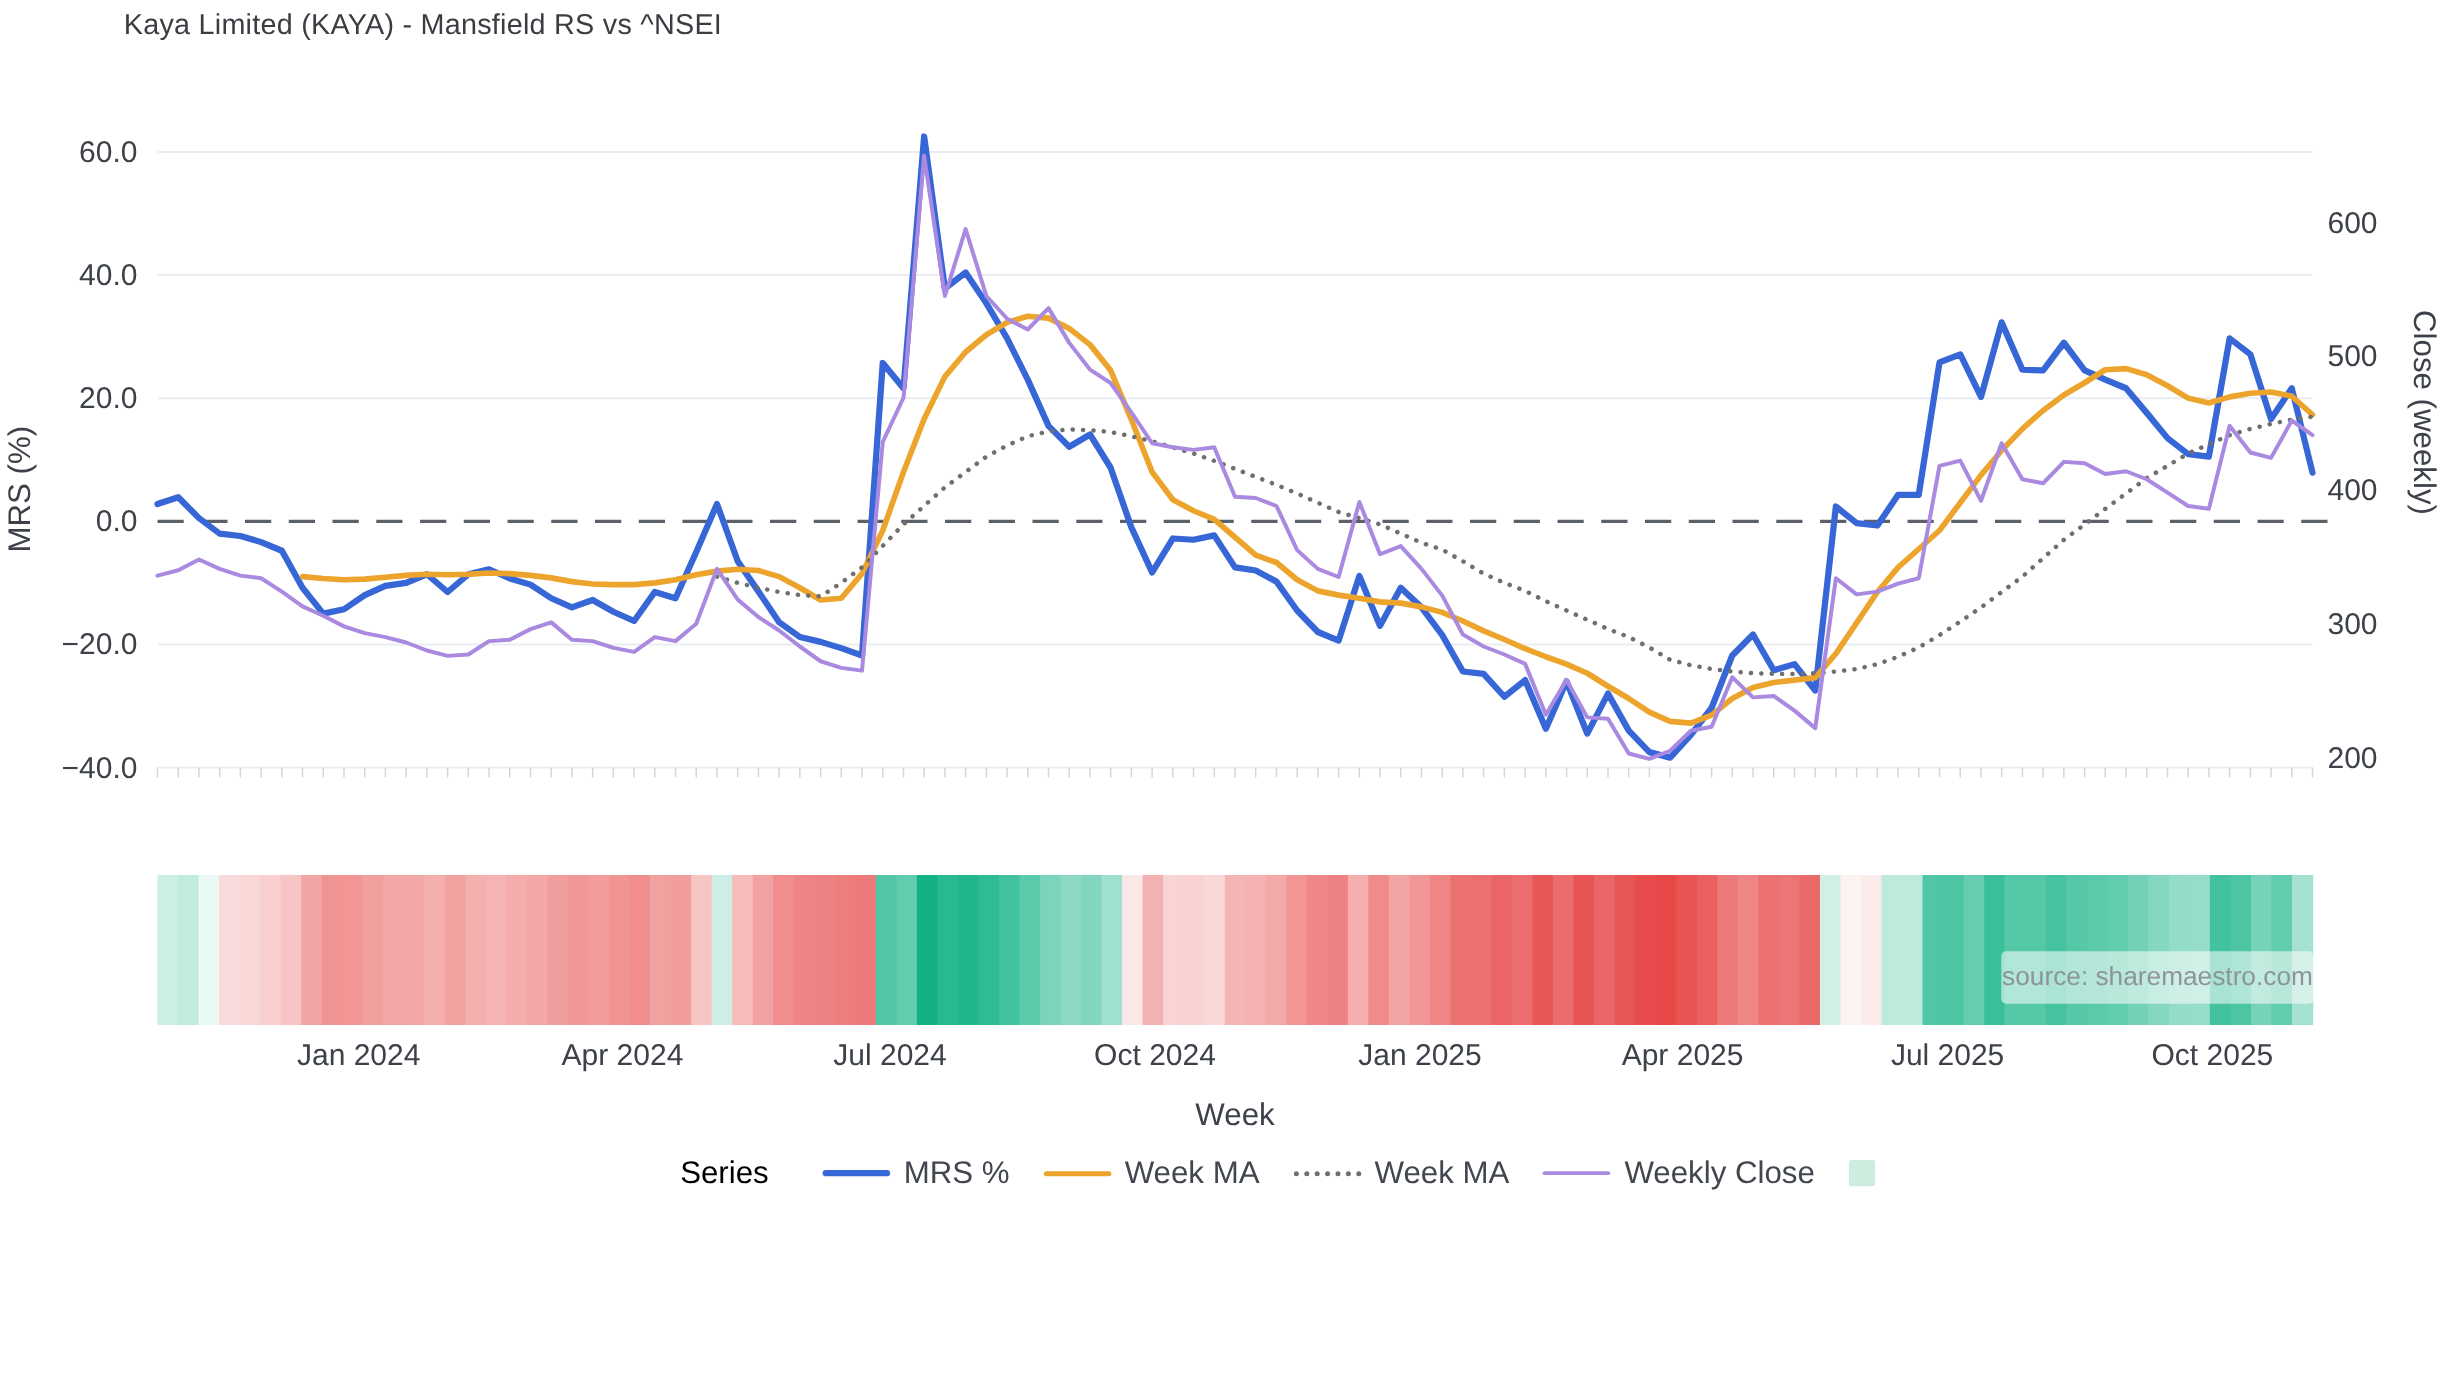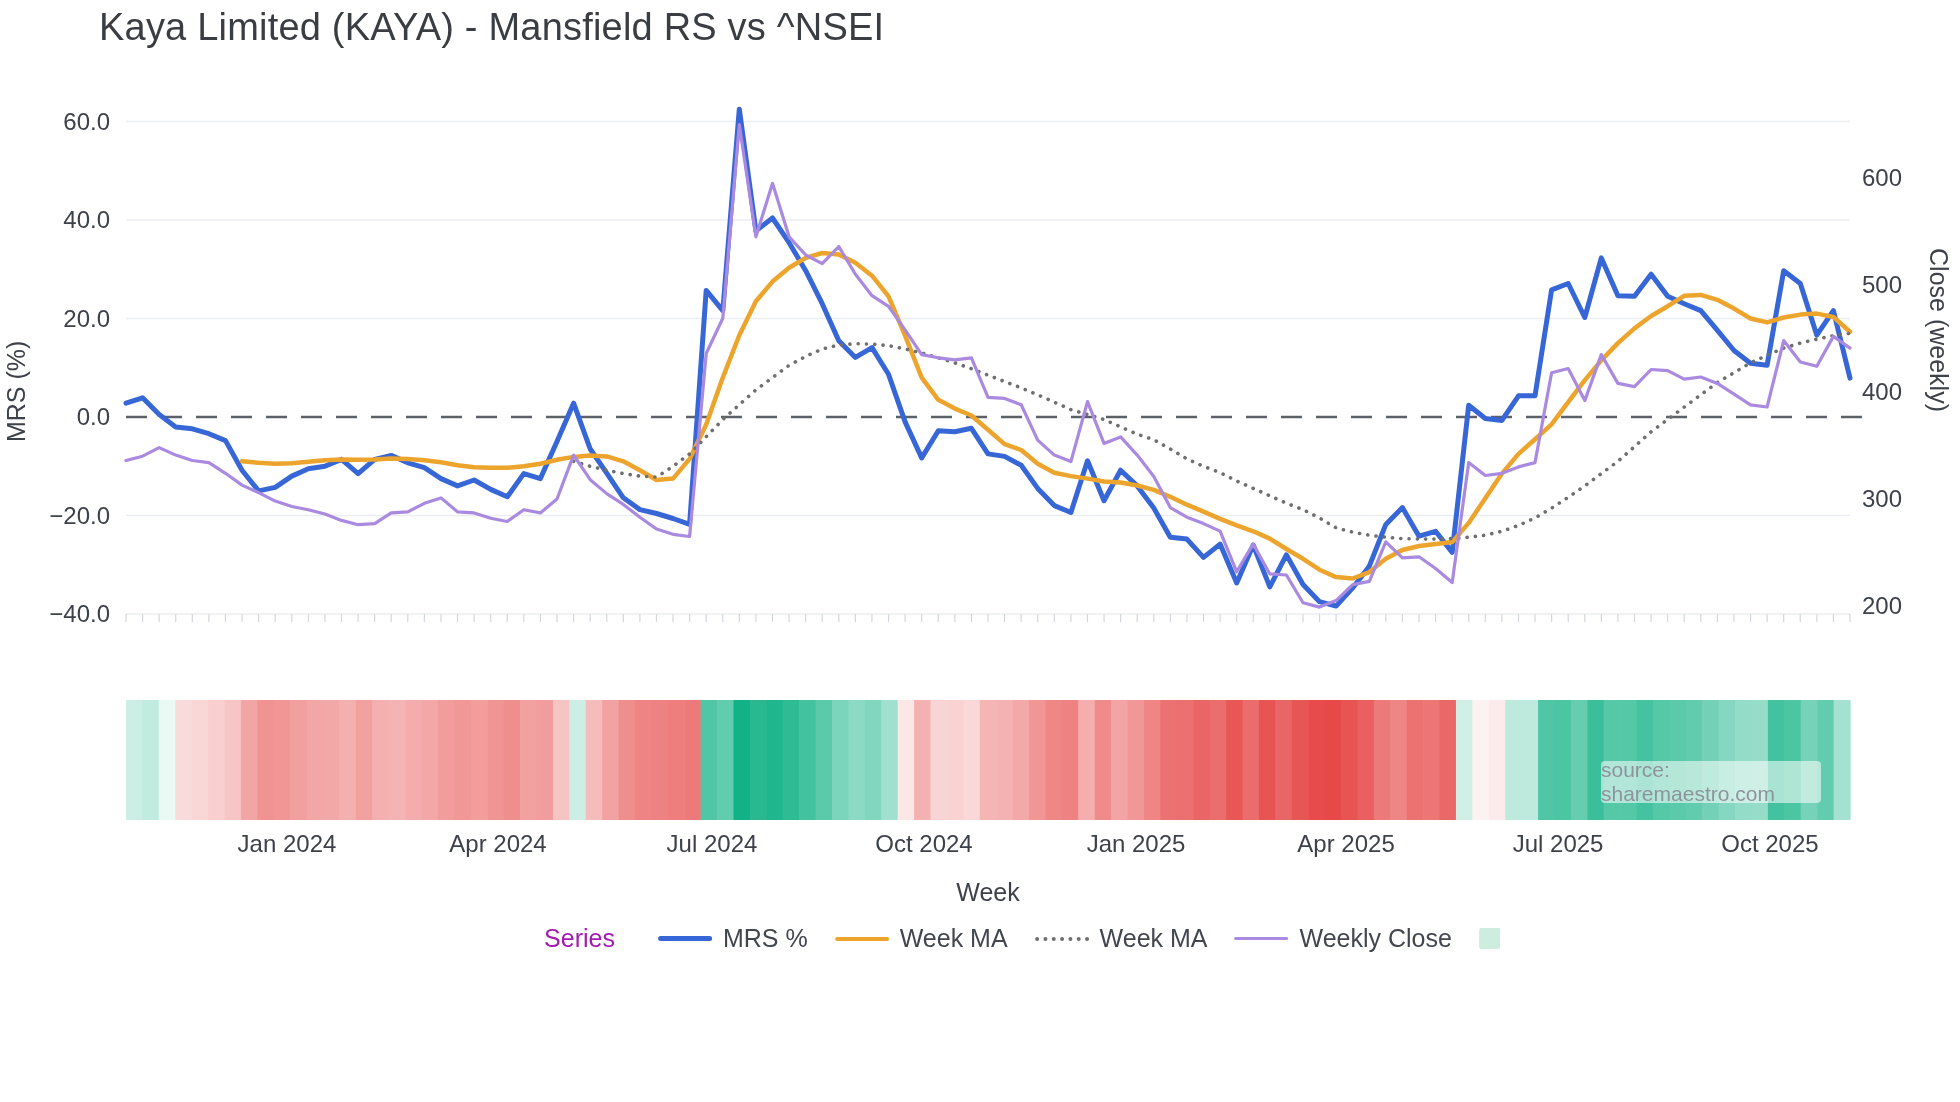--- a/index.html
+++ b/index.html
@@ -1,30 +1,30 @@
 <!DOCTYPE html>
 <html><head>
 <meta charset="utf-8">
 <style>
   html,body{margin:0;padding:0;background:#ffffff;}
   body{width:1960px;height:1102px;overflow:hidden;position:relative;
        font-family:"Liberation Sans", sans-serif;color:#3d4149;}
   .stage{position:absolute;inset:0;}
-  .chart-title{position:absolute;left:99px;top:6px;font-size:38px;color:#3a3d42;letter-spacing:.2px;}
+  .chart-title{position:absolute;left:99px;top:6px;font-size:23px;color:#3a3d42;letter-spacing:.2px;}
   .y-title-left{position:absolute;left:2px;top:290px;transform:translateY(-50%) ;
       writing-mode:vertical-rl;rotate:180deg;font-size:25px;color:#3d4149;}
   .y-title-right{position:absolute;left:1924px;top:330px;transform:translateY(-50%);
       writing-mode:vertical-rl;font-size:25px;color:#3d4149;}
   .x-title{position:absolute;left:0;top:878px;width:1976px;text-align:center;font-size:25px;color:#3d4149;}
-  .watermark{position:absolute;left:1601px;top:761px;width:220px;height:42px;
+  .watermark{position:absolute;left:1601px;top:761px;width:250px;height:42px;
       background:rgba(255,255,255,0.55);border-radius:4px;display:flex;align-items:center;
       justify-content:center;font-size:21px;color:#8d949c;}
   .legend{position:absolute;left:50%;top:924px;transform:translateX(-50%);margin-left:42px;
       display:flex;align-items:center;gap:27px;white-space:nowrap;}
-  .legend-title{font-size:25px;color:#a21caf;margin-right:16px;}
+  .legend-title{font-size:25px;color:#000000;margin-right:16px;}
   .legend-item{display:flex;align-items:center;gap:11px;cursor:pointer;justify-content:flex-end;}
   .legend-label{font-size:25px;color:#42464e;}
   .sw{display:inline-block;}
   .sw-mrs{width:54px;height:5px;border-radius:2.5px;}
   .sw-fast{width:54px;height:4px;border-radius:2px;}
   .sw-slow{width:54px;height:0;border-top:4px dotted #6f6f6f;}
   .sw-close{width:54px;height:3px;border-radius:2px;}
   .sw-heat{width:21px;height:21px;border-radius:2px;}
   svg text{font-family:"Liberation Sans", sans-serif;}
 </style>

